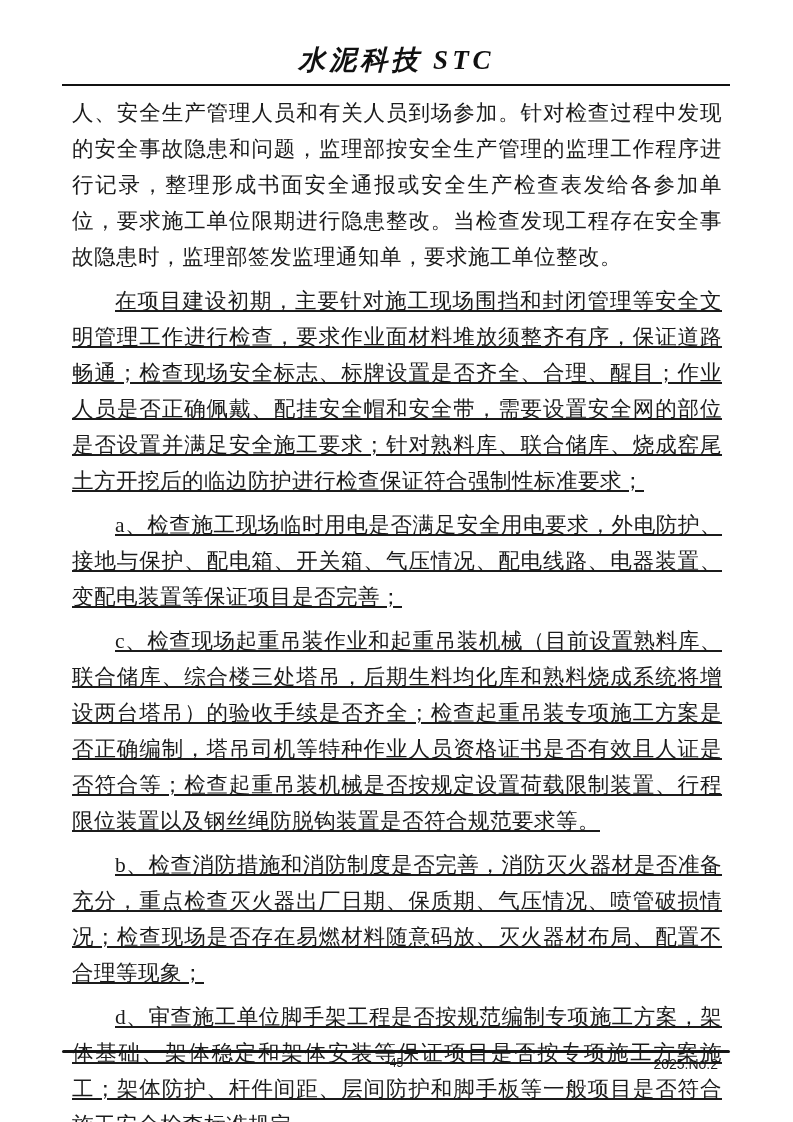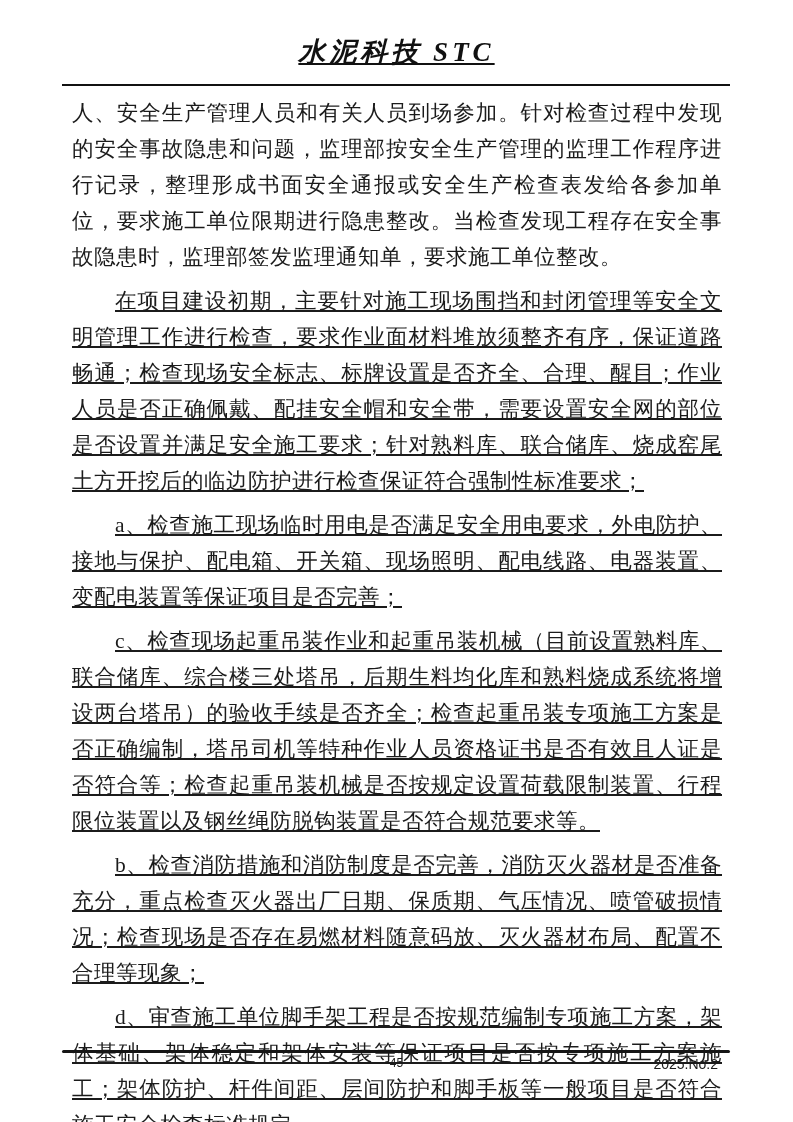--- a/index.html
+++ b/index.html
@@ -7,32 +7,31 @@
     position: relative;
     width: 793px;
     height: 1122px;
     background: #ffffff;
     overflow: hidden;
     font-family: "Liberation Serif", "DejaVu Serif", serif;
     color: #1b1b1b;
   }
   .journal-title {
     position: absolute;
-    top: 36px;
+    top: 44px;
     left: 0;
     width: 100%;
     text-align: center;
     font-size: 27px;
     line-height: 32px;
     font-style: italic;
     font-weight: bold;
     letter-spacing: 4px;
     color: #111111;
     white-space: nowrap;
-    text-decoration: underline;
   }
   .header-rule {
     position: absolute;
     top: 84px;
     left: 62px;
     width: 668px;
     height: 2px;
     background: #111111;
   }
   .content {
@@ -81,21 +80,21 @@
 
 <div class="page">
 
   <div class="journal-title">水泥科技 STC</div>
 
   <div class="header-rule"></div>
 
   <div class="content">
     <p class="para">人、安全生产管理人员和有关人员到场参加。针对检查过程中发现的安全事故隐患和问题，监理部按安全生产管理的监理工作程序进行记录，整理形成书面安全通报或安全生产检查表发给各参加单位，要求施工单位限期进行隐患整改。当检查发现工程存在安全事故隐患时，监理部签发监理通知单，要求施工单位整改。</p>
     <p class="para indent">在项目建设初期，主要针对施工现场围挡和封闭管理等安全文明管理工作进行检查，要求作业面材料堆放须整齐有序，保证道路畅通；检查现场安全标志、标牌设置是否齐全、合理、醒目；作业人员是否正确佩戴、配挂安全帽和安全带，需要设置安全网的部位是否设置并满足安全施工要求；针对熟料库、联合储库、烧成窑尾土方开挖后的临边防护进行检查保证符合强制性标准要求；</p>
-    <p class="para indent">a、检查施工现场临时用电是否满足安全用电要求，外电防护、接地与保护、配电箱、开关箱、现场照明、配电线路、电器装置、变配电装置等保证项目是否完善；</p>
+    <p class="para indent">a、检查施工现场临时用电是否满足安全用电要求，外电防护、接地与保护、配电箱、开关箱、气压情况、配电线路、电器装置、变配电装置等保证项目是否完善；</p>
     <p class="para indent">c、检查现场起重吊装作业和起重吊装机械（目前设置熟料库、联合储库、综合楼三处塔吊，后期生料均化库和熟料烧成系统将增设两台塔吊）的验收手续是否齐全；检查起重吊装专项施工方案是否正确编制，塔吊司机等特种作业人员资格证书是否有效且人证是否符合等；检查起重吊装机械是否按规定设置荷载限制装置、行程限位装置以及钢丝绳防脱钩装置是否符合规范要求等。</p>
     <p class="para indent">b、检查消防措施和消防制度是否完善，消防灭火器材是否准备充分，重点检查灭火器出厂日期、保质期、气压情况、喷管破损情况；检查现场是否存在易燃材料随意码放、灭火器材布局、配置不合理等现象；</p>
     <p class="para indent">d、审查施工单位脚手架工程是否按规范编制专项施工方案，架体基础、架体稳定和架体安装等保证项目是否按专项施工方案施工；架体防护、杆件间距、层间防护和脚手板等一般项目是否符合施工安全检查标准规定。</p>
   </div>
 
   <div class="footer-rule"></div>
 
   <div class="page-number">45</div>
 
   <div class="issue-number">2025.No.2</div>

